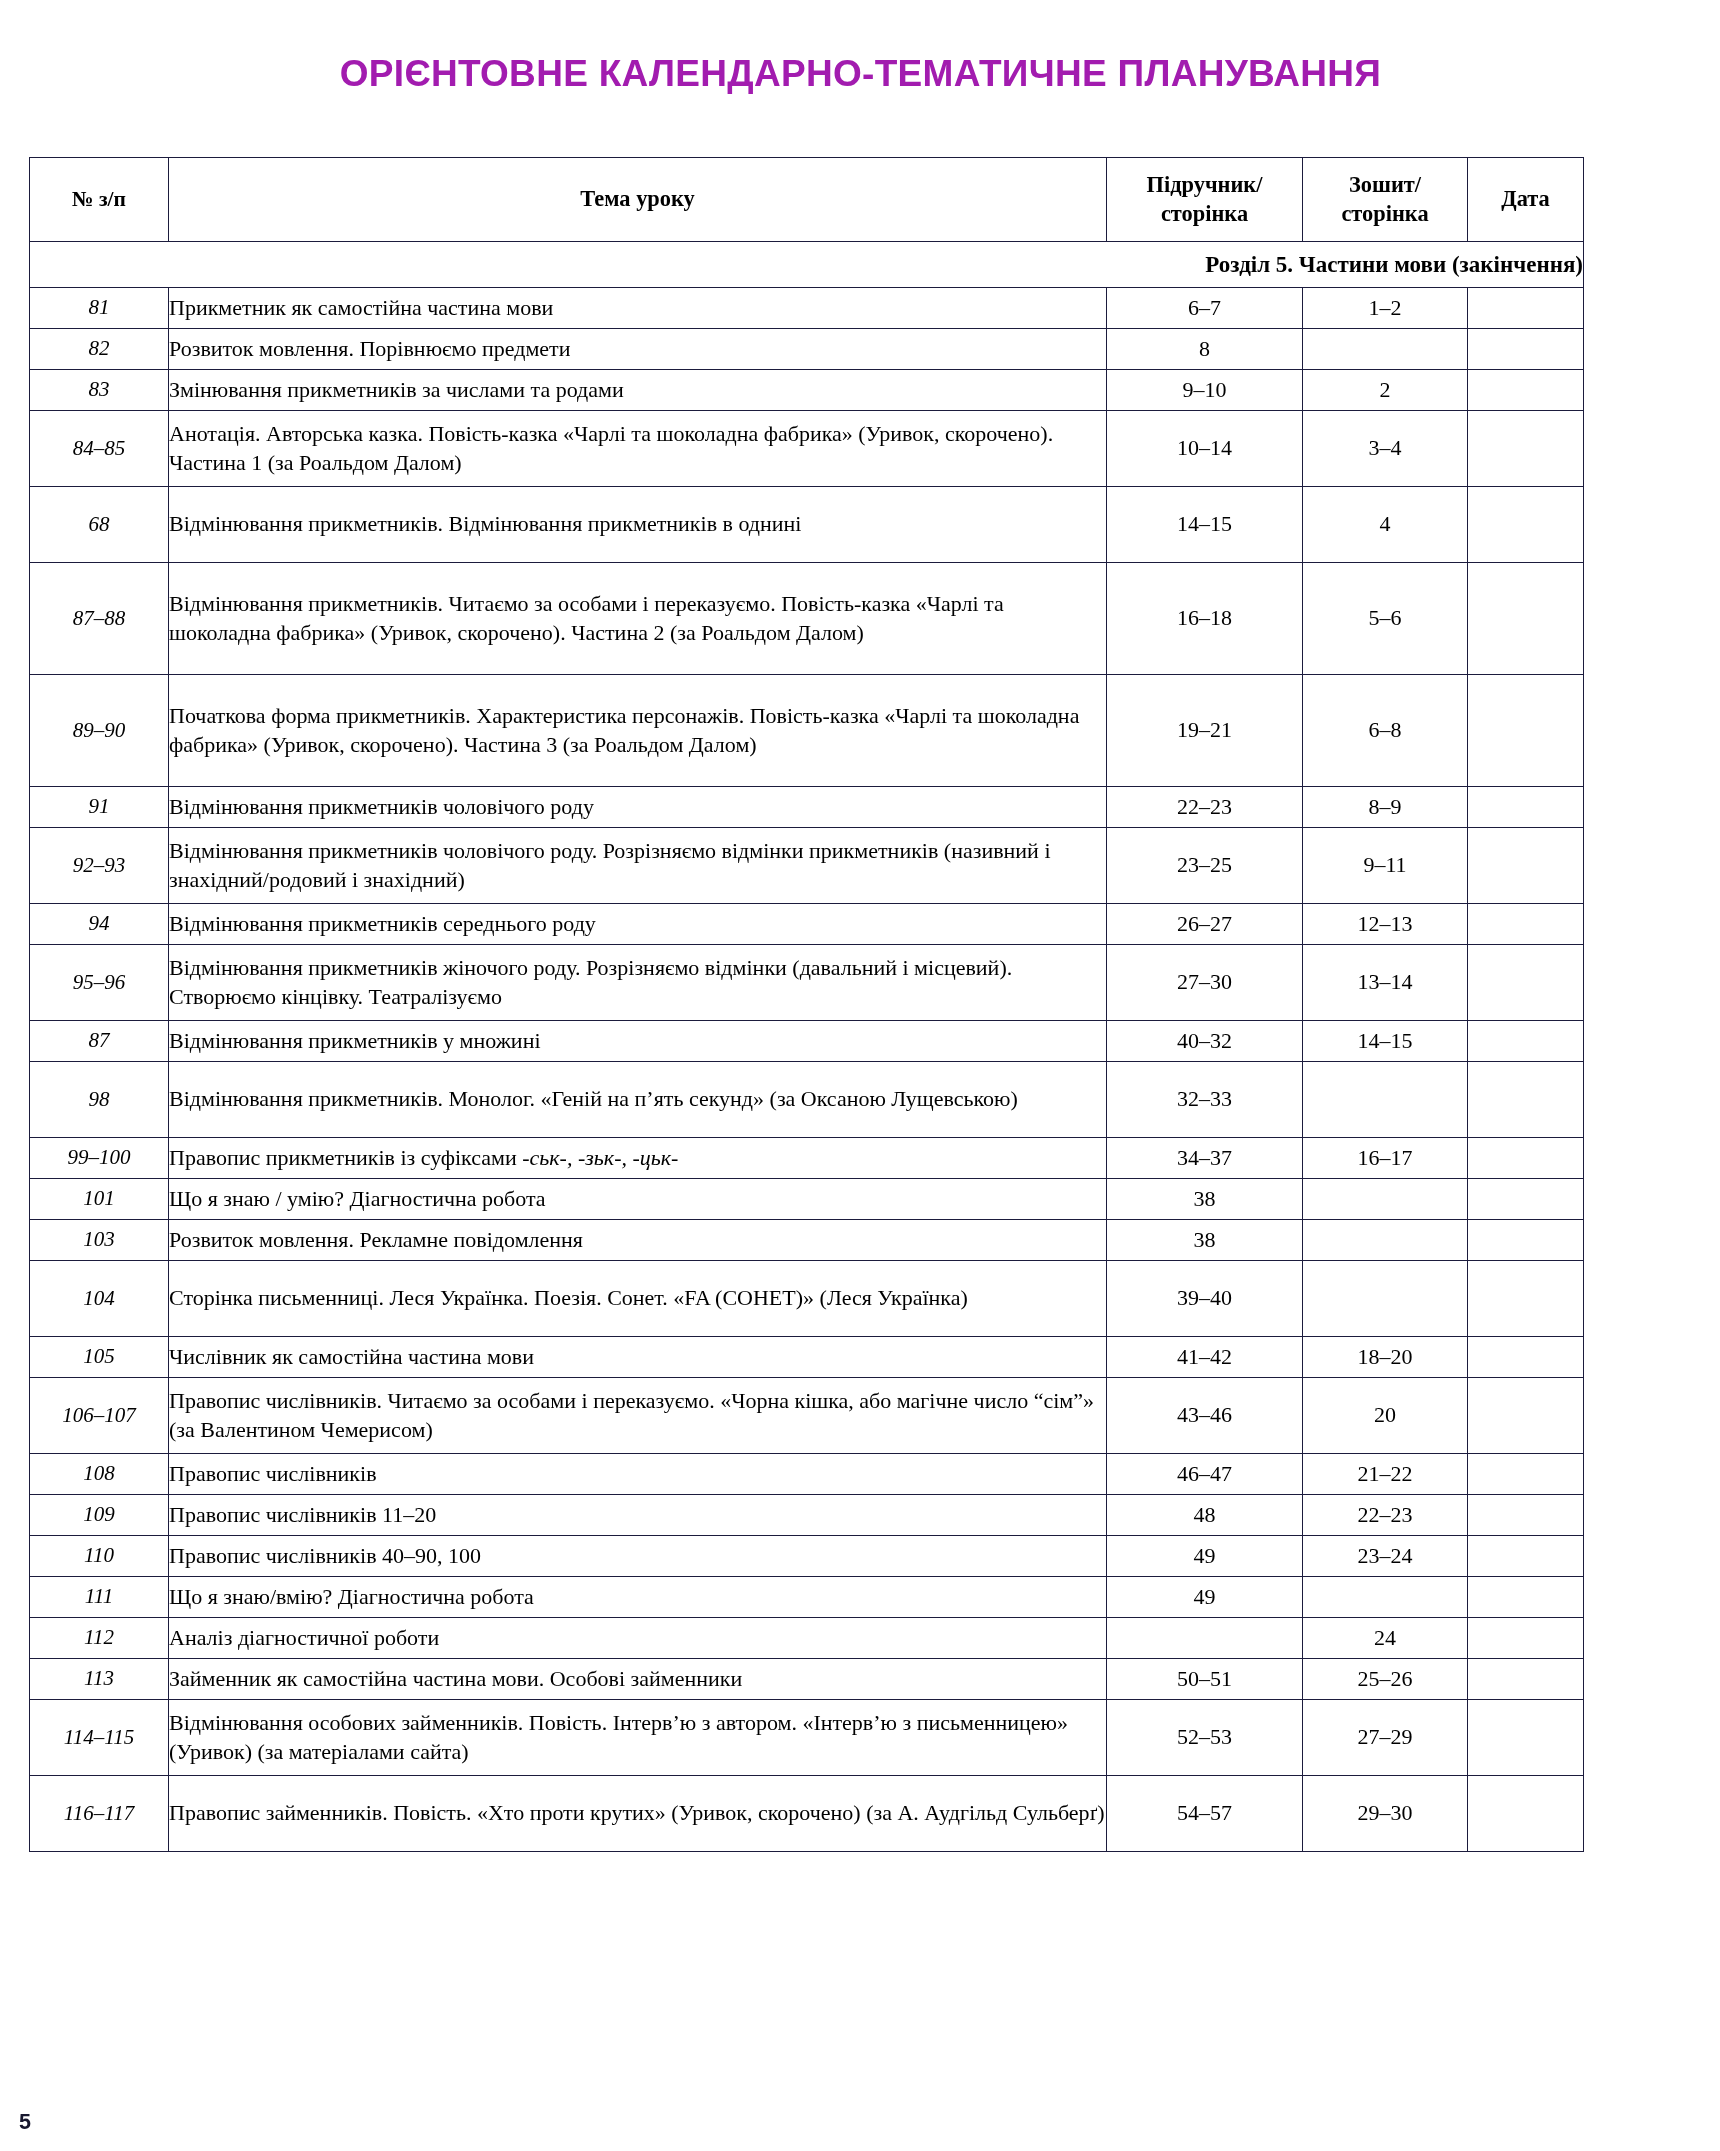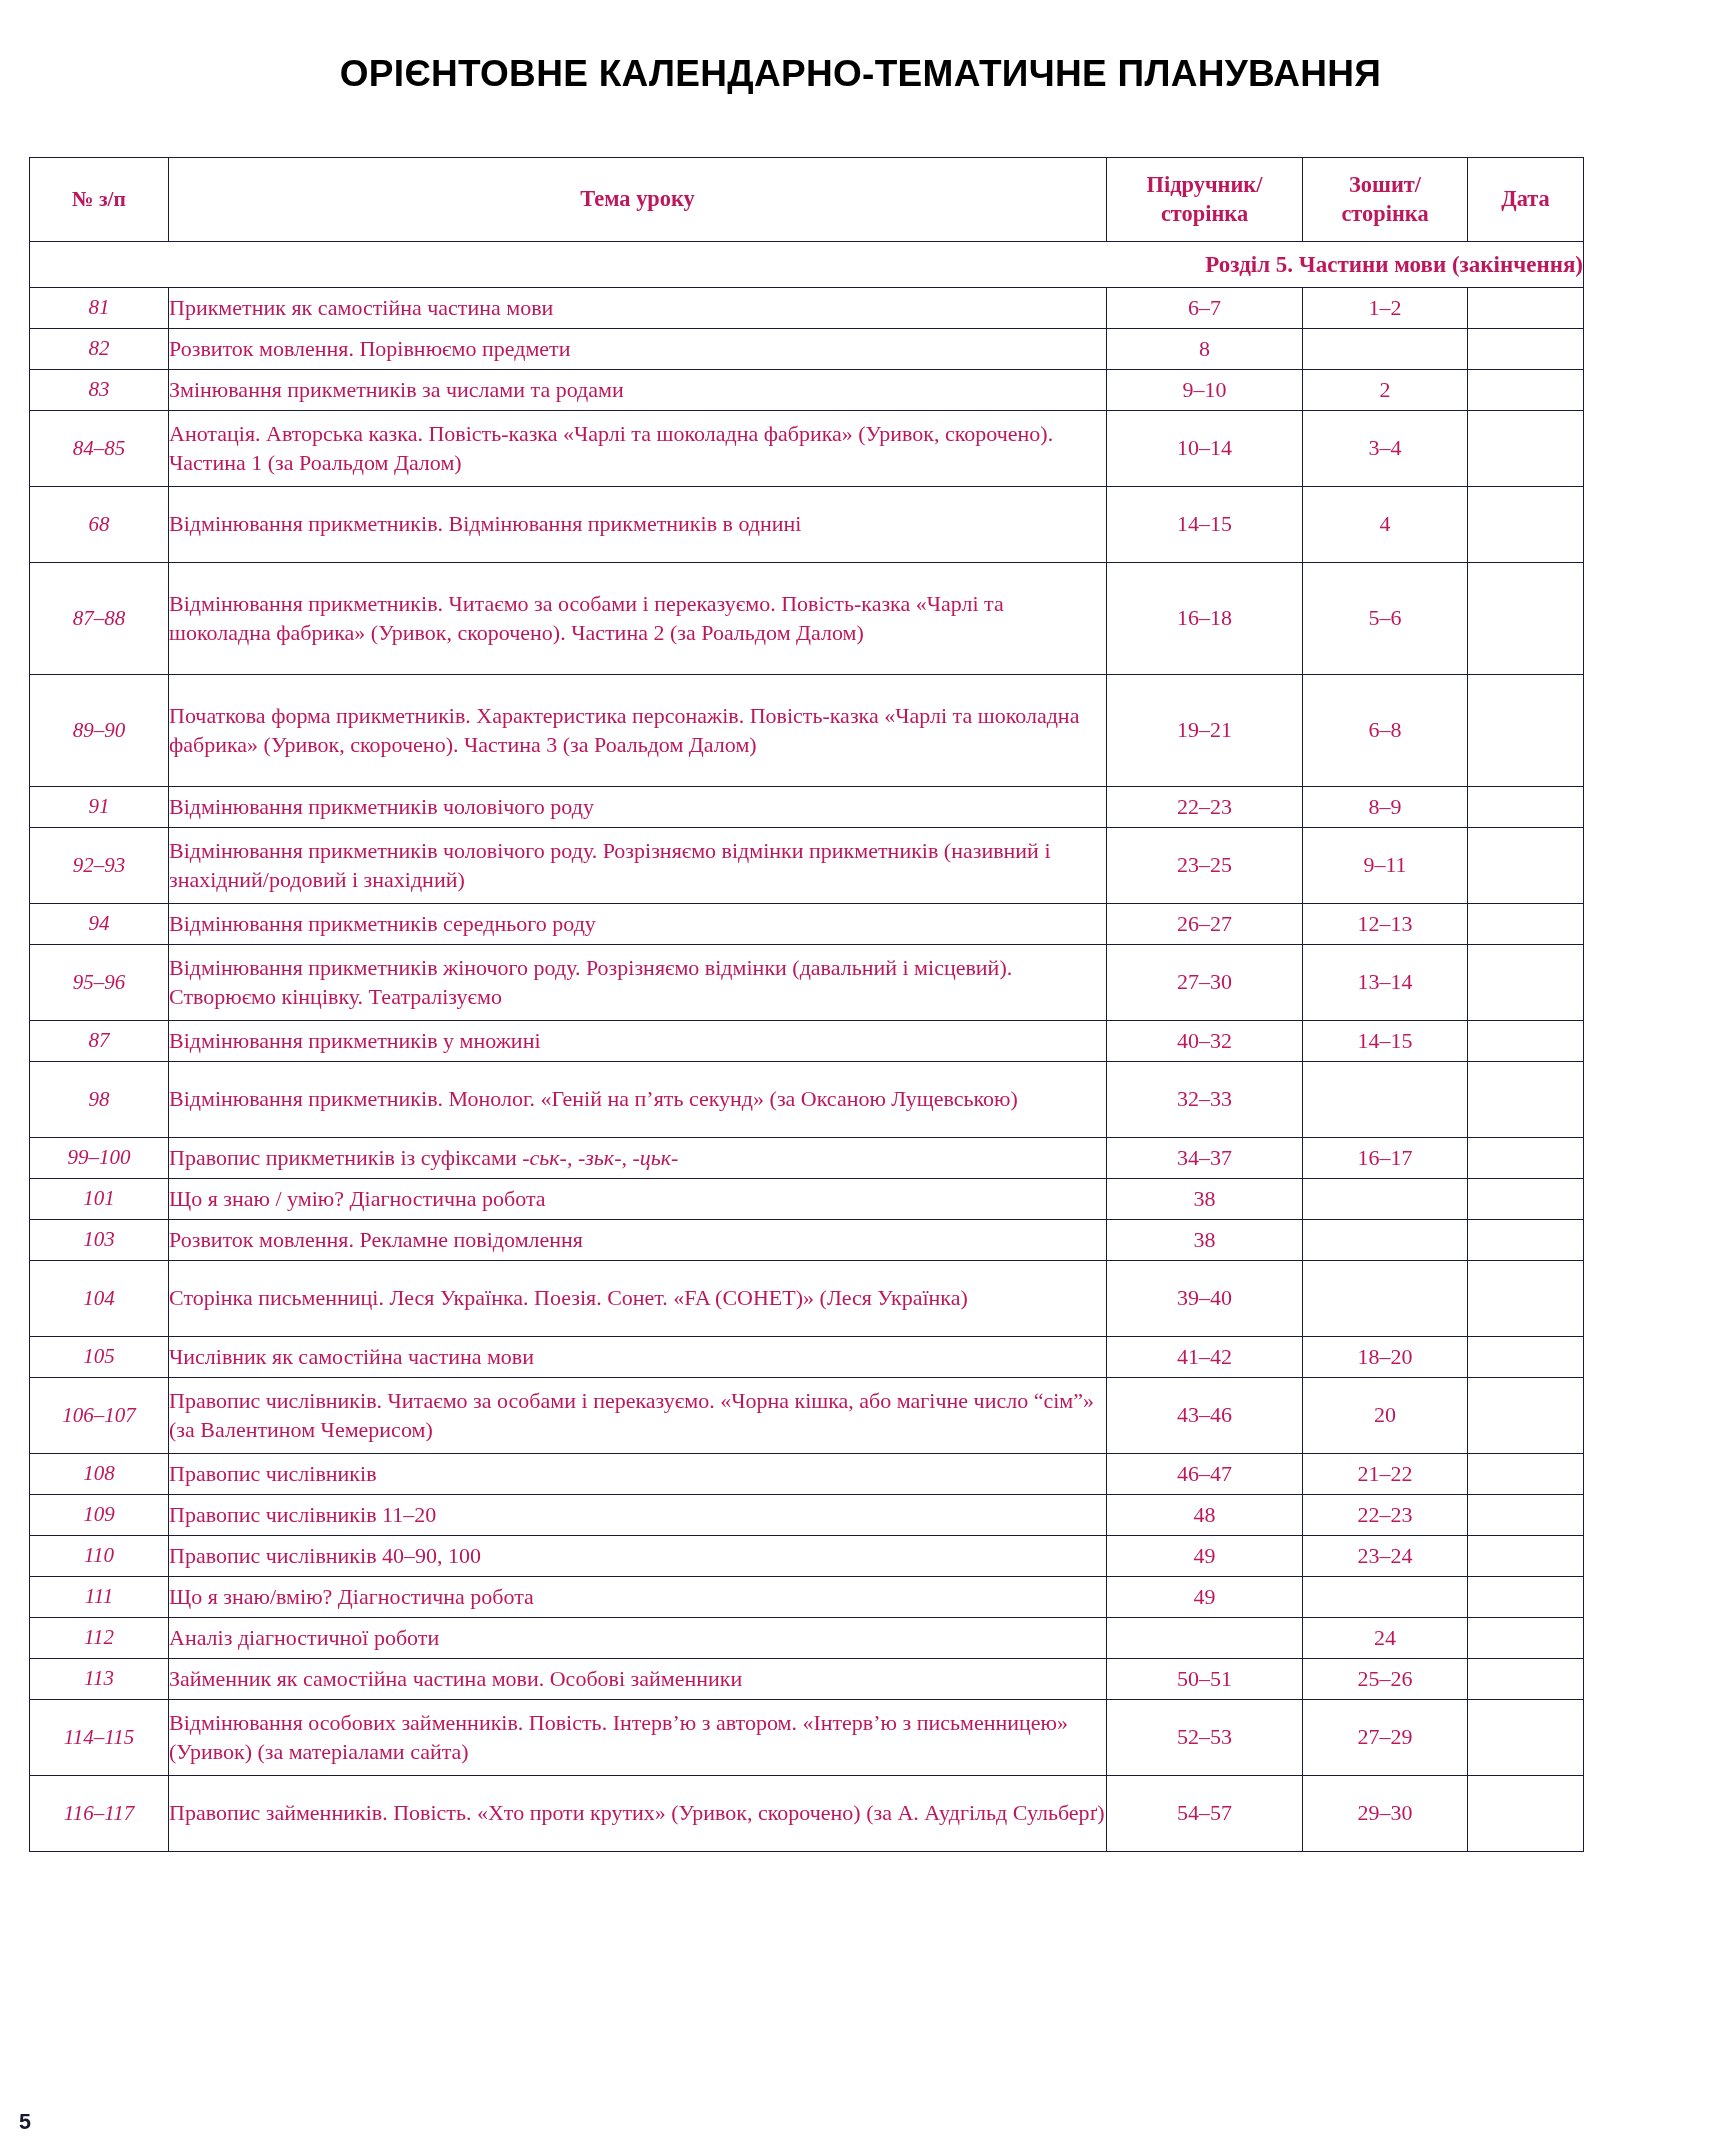--- a/index.html
+++ b/index.html
@@ -25,38 +25,38 @@
   .page-title {
     position: absolute;
     left: 0;
     right: 0;
     top: 53px;
     text-align: center;
     font-family: "Liberation Sans", "DejaVu Sans", sans-serif;
     font-weight: bold;
     font-size: 37px;
     letter-spacing: 0.3px;
-    color: #000000;
+    color: #a21caf;
     white-space: nowrap;
   }
 
   .table-wrap {
     position: absolute;
     left: 29px;
     top: 157px;
     width: 1554px;
   }
 
   table.plan {
     width: 100%;
     border-collapse: collapse;
     table-layout: fixed;
     font-size: 22px;
     line-height: 1.30;
-    color: #be185d;
+    color: #000000;
   }
 
   table.plan td,
   table.plan th {
     border: 1.7px solid #1b1b3d;
     padding: 0;
     vertical-align: middle;
   }
 
   

